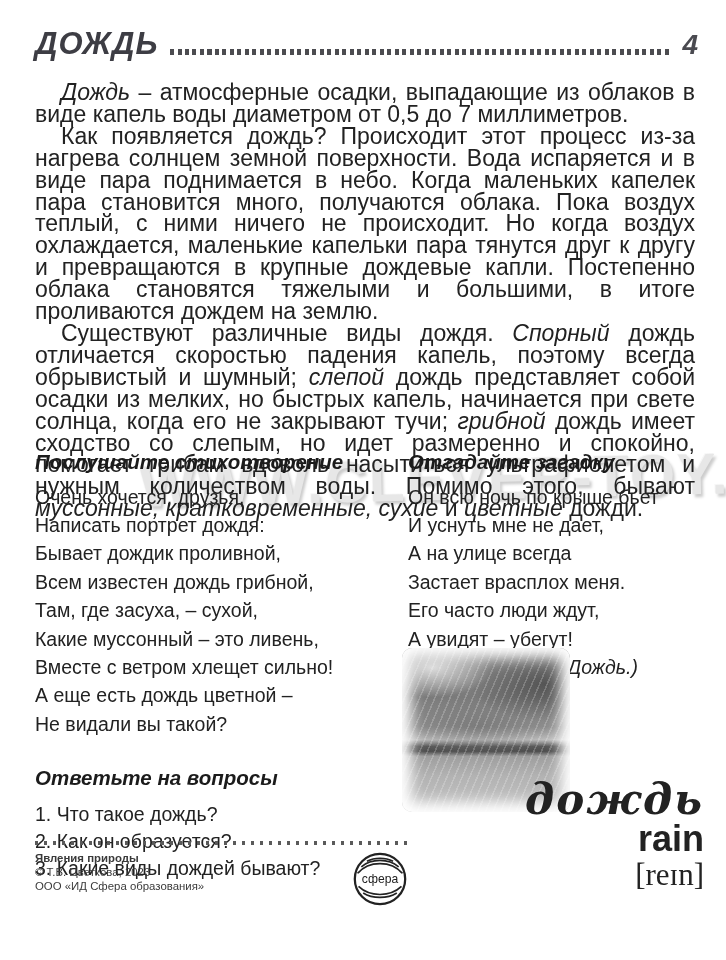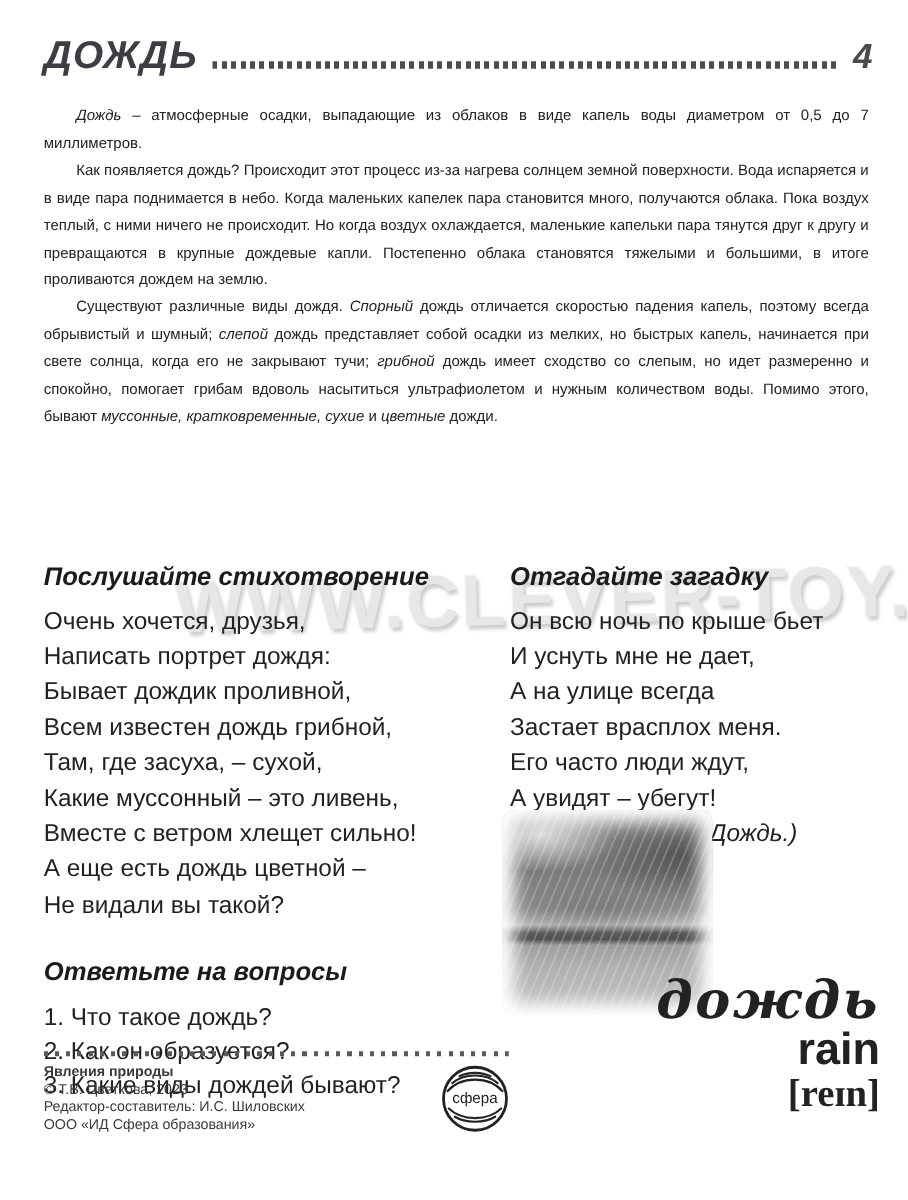--- a/index.html
+++ b/index.html
@@ -28,21 +28,21 @@
     position:absolute; top:446px; left:140px; width:600px; z-index:0;
     font-size:58px; font-weight:bold; letter-spacing:2px; white-space:nowrap;
     color:#e7e7e7; transform:rotate(-1.3deg);
     text-shadow:2px 3px 3px #cccccc, -1px -1px 0 #f7f7f7;
     pointer-events:none;
   }
 
   
   .article {
     position:absolute; top:82px; left:35px; right:31px; z-index:1;
-    font-size:12px; line-height:21.9px; color:#222;
+    font-size:23px; line-height:21.9px; color:#222;
   }
   .article .para { text-align:justify; text-indent:26px; margin:0; }
 
   
   .columns { position:absolute; top:450px; left:35px; right:26px; z-index:1; display:flex;justify-content:center; }
   .col-left  { width:373px; }
   .col-right { flex:1; }
 
   .subheading {
     font-size:20.5px; font-weight:bold; font-style:italic; color:#1b1b1b;
@@ -75,21 +75,21 @@
   
   .vocab { position:absolute; right:22px; top:778px; z-index:2; text-align:right; }
   .vocab .ru-script {
     font-family:"DejaVu Serif", serif; font-style:italic; font-weight:bold;
     font-size:42px; line-height:44px; color:#222; letter-spacing:2px;
   }
   .vocab .en-word {
     font-size:36px; font-weight:bold; line-height:34px; color:#222;
   }
   .vocab .transcription {
-    font-family:"Liberation Serif", serif; font-size:31px; line-height:38px; color:#222;font-weight:bold;
+    font-family:"Liberation Serif", serif; font-size:31px; line-height:38px; color:#222;
   }
 
   
   .footer-dots {
     position:absolute; left:35px; top:841px; width:372px; height:4px; z-index:1;
     background:repeating-linear-gradient(90deg,#5a5a5a 0 3.2px, transparent 3.2px 9px);
   }
   .footer-text {
     position:absolute; left:35px; top:852px; z-index:1;
     font-size:11.4px; line-height:13.9px; color:#3a3a3a;
@@ -160,21 +160,20 @@
     <div class="en-word">rain</div>
     <div class="transcription">[reɪn]</div>
   </div>
 
   <div class="footer-dots"></div>
 
   <div class="footer-text">
     <div class="series">Явления природы</div>
     <div>
         <div>© Т.В. Цветкова, 2023</div>
-        <div>Редактор-составитель: И.С. Шиловских</div>
         <div>ООО «ИД Сфера образования»</div>
       </div>
   </div>
 
   <div class="logo">
     <svg width="56" height="56" viewBox="0 0 60 60">
       <circle cx="30" cy="30" r="27" fill="none" stroke="#222" stroke-width="2.4"></circle>
       <path d="M6,24 A30,26 0 0,1 54,24" fill="none" stroke="#222" stroke-width="1.8"></path>
       <path d="M10,17 A27,21 0 0,1 50,17" fill="none" stroke="#222" stroke-width="1.8"></path>
       <path d="M16,11 A22,14 0 0,1 44,11" fill="none" stroke="#222" stroke-width="1.8"></path>

